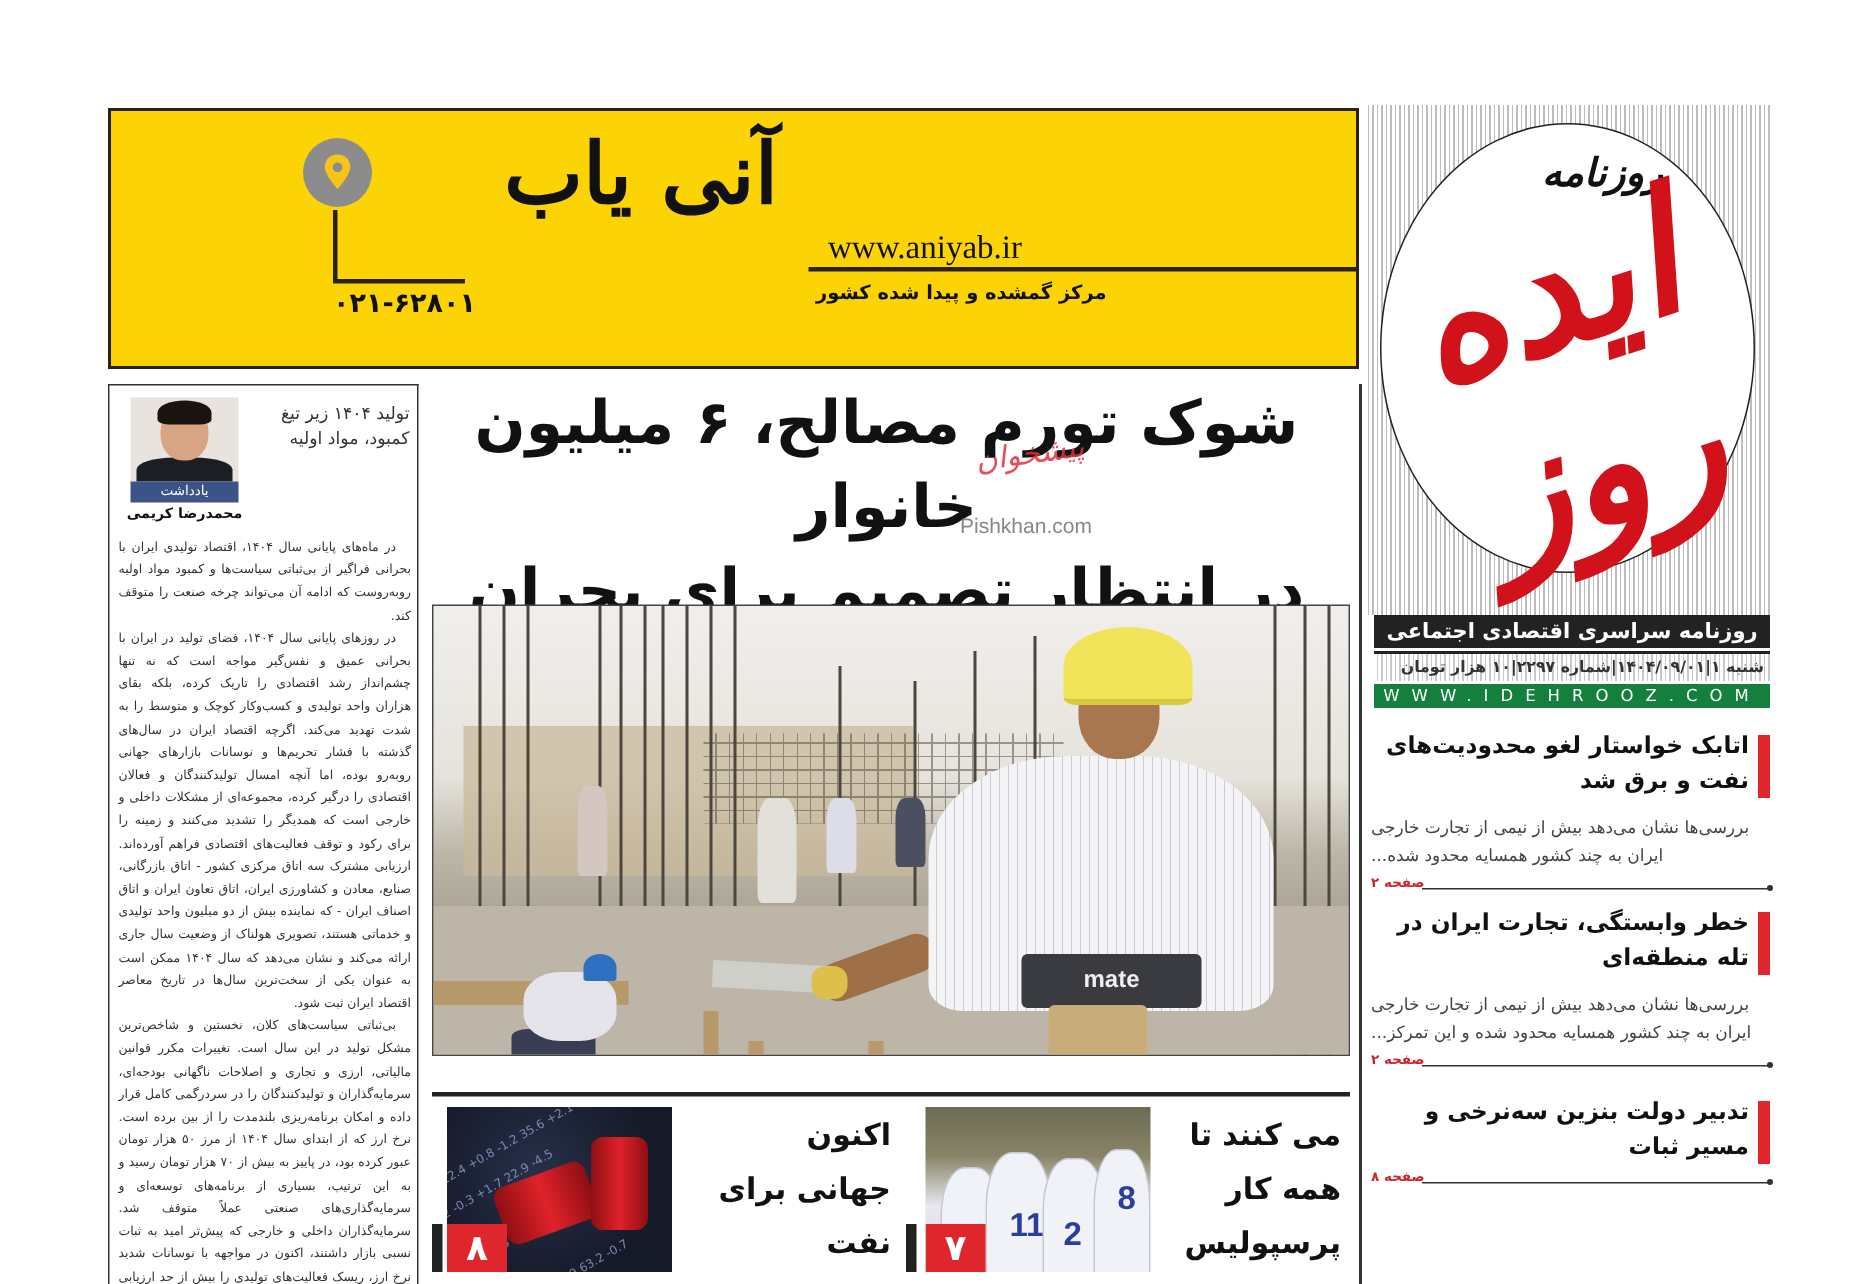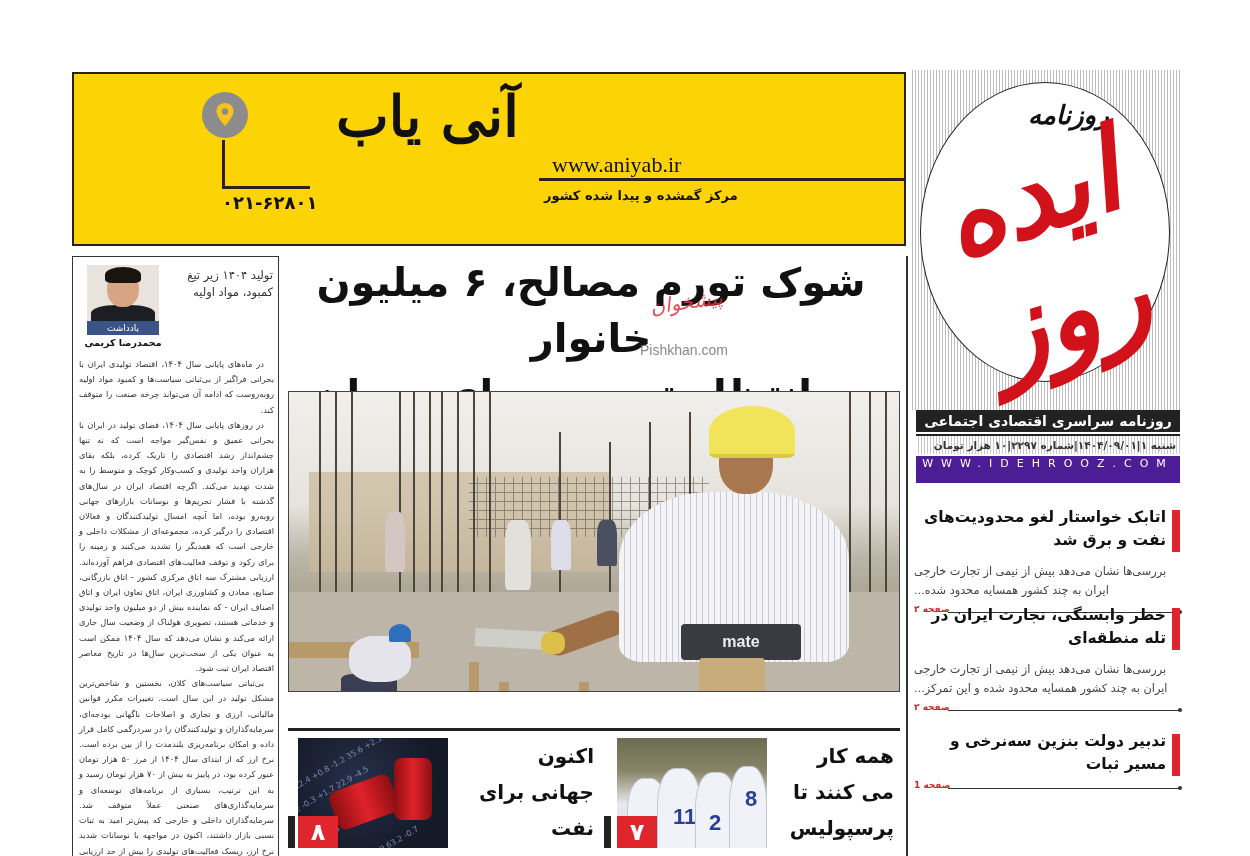--- a/index.html
+++ b/index.html
@@ -32,21 +32,21 @@
                      font-family: "DejaVu Serif", serif; direction: rtl; font-style: italic; }
   #mast .logo { position: absolute; left: -4px; top: 60px; width: 286px; text-align: center;
                 font-family: "DejaVu Serif", serif; font-size: 112px; font-weight: bold; color: #d2121b;
                 direction: rtl; line-height: 1.1; transform: rotate(-18deg); font-style: italic; letter-spacing: -6px; }
   #mast .slogan { position: absolute; left: 6px; top: 340px; width: 264px; height: 22px; background: #222;
                   color: #fff; font-size: 14px; font-weight: bold; text-align: center; line-height: 22px; direction: rtl; }
   #mast .rule { position: absolute; left: 6px; top: 364px; width: 264px; height: 2px; background: #222; }
   #mast .issue { position: absolute; left: 6px; top: 366px; width: 264px; height: 18px;
                  background: repeating-linear-gradient(90deg, #ffffff 0 2px, #c8c8c8 2px 3px);
                  font-size: 10.5px; font-weight: bold; color: #333; direction: rtl; text-align: right; padding-right: 4px; line-height: 18px; }
-  #mast .web { position: absolute; left: 6px; top: 386px; width: 264px; height: 27px; background: #4c1d95;
+  #mast .web { position: absolute; left: 6px; top: 386px; width: 264px; height: 16px; background: #15803d;
                color: #fff; font-size: 11px; letter-spacing: 8px; text-align: center; line-height: 16px; }
 
   
   #oped { position: absolute; left: 72px; top: 256px; width: 207px; height: 600px; border: 1.5px solid #333; border-bottom: none; }
   #oped .photo { position: absolute; left: 14px; top: 8px; width: 72px; height: 56px; background: #e8e3dd; overflow: hidden; }
   #oped .photo .head { position: absolute; left: 20px; top: 4px; width: 32px; height: 38px; border-radius: 50% 50% 45% 45%; background: #d8a584; }
   #oped .photo .hair { position: absolute; left: 18px; top: 2px; width: 36px; height: 16px; border-radius: 50% 50% 20% 20%; background: #1a1410; }
   #oped .photo .body { position: absolute; left: 4px; top: 40px; width: 64px; height: 20px; border-radius: 40% 40% 0 0; background: #1d1d24; }
   #oped .tag { position: absolute; left: 14px; top: 64px; width: 72px; height: 14px; background: #3a5488; color: #fff;
                font-size: 9px; text-align: center; line-height: 14px; direction: rtl; }
@@ -57,21 +57,21 @@
   #oped .body-text p { text-indent: 10px; }
 
   
   #headline { position: absolute; left: 296px; top: 254px; width: 590px; direction: rtl; text-align: center;
               font-family: "DejaVu Sans", sans-serif; font-weight: bold; font-size: 40px; line-height: 56px; color: #111; letter-spacing: -1px; }
   #watermark { position: absolute; left: 630px; top: 290px; width: 140px; height: 80px; pointer-events: none; }
   #watermark .fa { position: absolute; left: 20px; top: 0; font-size: 20px; color: #e0303a; font-style: italic; direction: rtl; transform: rotate(-8deg); opacity: 0.85; }
   #watermark .en { position: absolute; left: 10px; top: 52px; font-family: "Liberation Sans", sans-serif; font-size: 14px; color: #737373; opacity: 0.85; }
 
   
-  #mainphoto { position: absolute; left: 288px; top: 391px; width: 612px; height: 301px; border: 1px solid #444; overflow: hidden;
+  #mainphoto { position: absolute; left: 288px; top: 403px; width: 612px; height: 301px; border: 1px solid #444; overflow: hidden;
                background: linear-gradient(180deg, #f0efec 0%, #e6e3dc 38%, #bcb6a8 55%, #a49c8c 75%, #8f8676 100%); }
   #mainphoto .rebar { position: absolute; top: 0; width: 2px; background: #4d463d; }
   #mainphoto .wall { position: absolute; left: 20px; top: 80px; width: 300px; height: 100px; background: #c9b99c; opacity: 0.75; }
   #mainphoto .mesh { position: absolute; left: 180px; top: 85px; width: 240px; height: 60px;
         background: repeating-linear-gradient(90deg, transparent 0 8px, #5a5248 8px 9px), repeating-linear-gradient(0deg, transparent 0 8px, #5a5248 8px 9px); opacity: 0.55; }
   #mainphoto .floor { position: absolute; left: 0; top: 200px; width: 612px; height: 132px; background: #bdb6a8; }
   #mainphoto .form { position: absolute; background: #b89a6a; }
   #mainphoto .worker-shirt { position: absolute; left: 330px; top: 100px; width: 230px; height: 170px; border-radius: 40% 40% 10% 10%;
         background: repeating-linear-gradient(90deg, #f4f4f6 0 5px, #c9cbd6 5px 6px); }
   #mainphoto .worker-head { position: absolute; left: 430px; top: 40px; width: 54px; height: 62px; border-radius: 45%; background: #a8774f; }
@@ -109,21 +109,21 @@
 
   
   .news { position: absolute; left: 914px; width: 266px; direction: rtl; }
   .news .redbar { position: absolute; right: 0; top: 4px; width: 8px; height: 42px; background: #e0262d; }
   .news .h { margin-right: 14px; font-size: 15.5px; font-weight: bold; line-height: 23px; text-align: right; color: #111; letter-spacing: -0.3px; }
   .news .summary { margin-top: 10px; font-size: 11.3px; line-height: 19px; color: #444; text-align: left; }
   .news .foot { margin-top: 4px; position: relative; height: 14px; }
   .news .page { position: absolute; right: auto; left: 0; top: 0; font-size: 9px; color: #d0232b; font-weight: bold; }
   .news .line { position: absolute; left: 34px; right: 0; top: 8px; height: 1px; background: #333; }
   .news .line::after { content: ""; position: absolute; right: -2px; top: -2px; width: 4px; height: 4px; border-radius: 50%; background: #333; }
-  #news1 { top: 506px; }
+  #news1 { top: 486px; }
   #news2 { top: 604px; }
   #news3 { top: 730px; }
 </style>
 </head>
 <body>
 
 <div id="ad">
   <div class="pin">
     <svg viewBox="0 0 22 26">
         <path d="M11 1C6 1 2.5 4.6 2.5 9.2 2.5 15 11 24 11 24s8.5-9 8.5-14.8C19.5 4.6 16 1 11 1z" fill="#f6c31a"></path>
@@ -243,22 +243,22 @@
     <div class="player" style="left:40px;top:30px;width:44px;height:90px;"></div>
     <div class="pnum" style="left:56px;top:66px;">11</div>
     <div class="player" style="left:78px;top:34px;width:42px;height:86px;"></div>
     <div class="pnum" style="left:92px;top:72px;">2</div>
     <div class="player" style="left:112px;top:28px;width:38px;height:92px;"></div>
     <div class="pnum" style="left:128px;top:48px;">8</div>
     <div class="num">۷</div>
   </div>
   <div class="bar"></div>
   <div class="caption">
+    <div>می کنند تا</div>
     <div>همه کار</div>
-    <div>می کنند تا</div>
     <div>پرسپولیس ببرد</div>
   </div>
 </div>
 
 <div id="col-divider"></div>
 
 <div id="news1" class="news">
   <div class="redbar"></div>
   <div class="h">اتابک خواستار لغو محدودیت‌های نفت و برق شد</div>
   <div class="summary">بررسی‌ها نشان می‌دهد بیش از نیمی از تجارت خارجی ایران به چند کشور همسایه محدود شده...</div>
@@ -275,16 +275,16 @@
   <div class="foot">
       <span class="page">صفحه ۲</span>
       <span class="line"></span>
     </div>
 </div>
 
 <div id="news3" class="news">
   <div class="redbar"></div>
   <div class="h">تدبیر دولت بنزین سه‌نرخی و مسیر ثبات</div>
   <div class="foot">
-      <span class="page">صفحه 1</span>
+      <span class="page">صفحه ۸</span>
       <span class="line"></span>
     </div>
 </div>
 
 </body></html>

